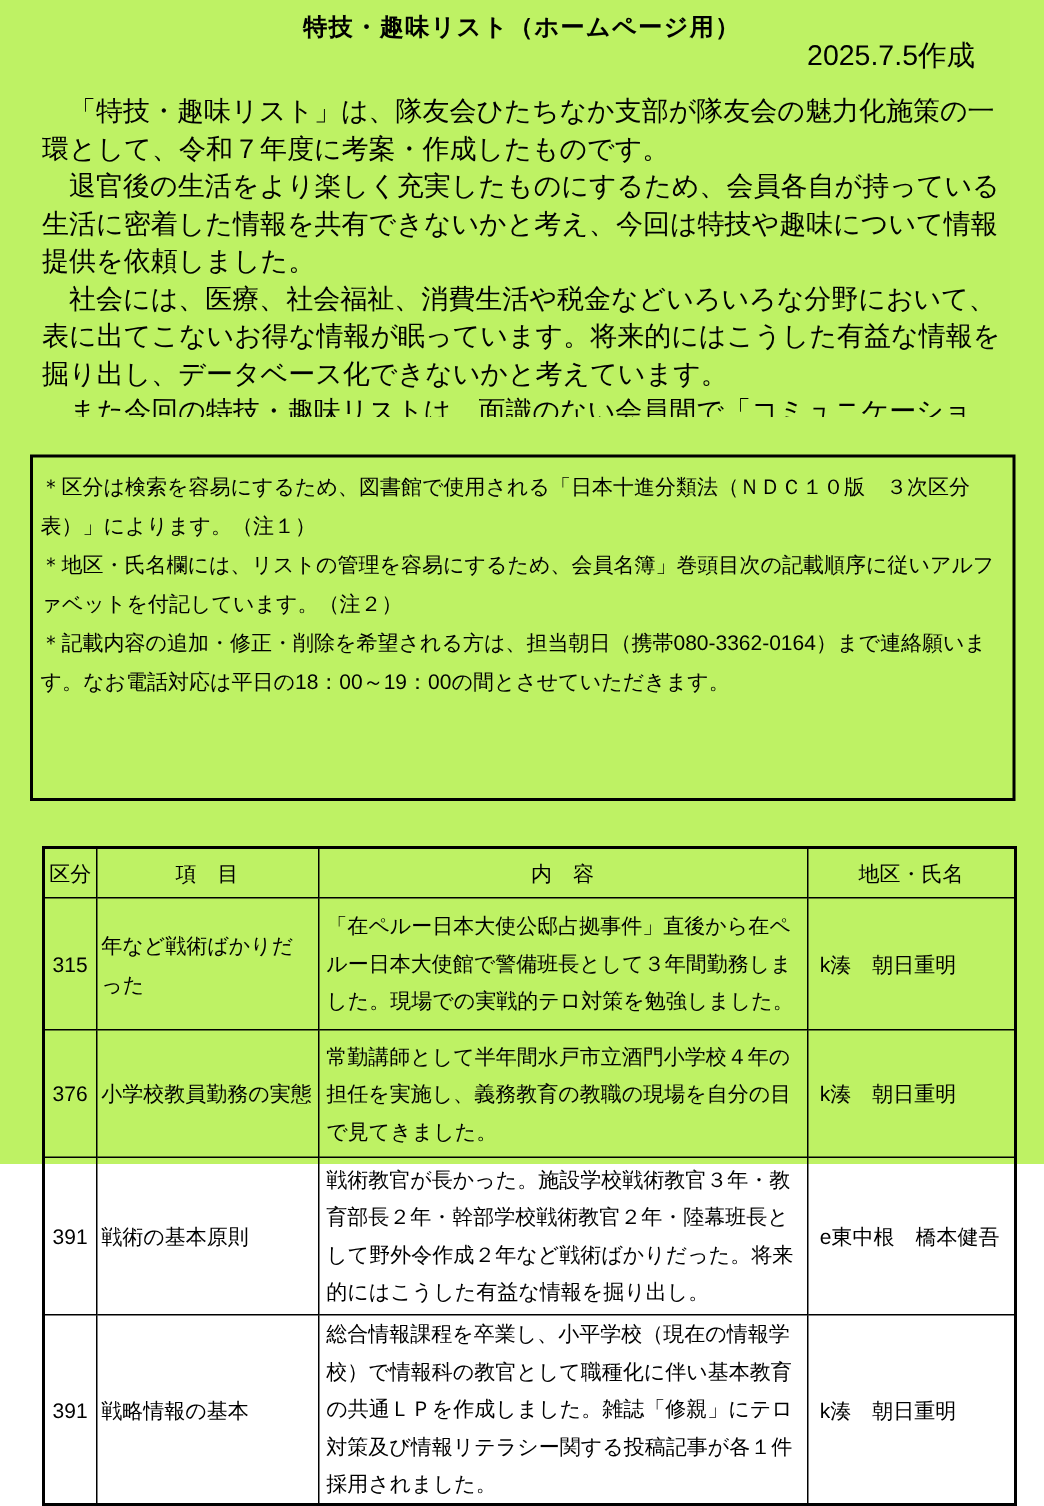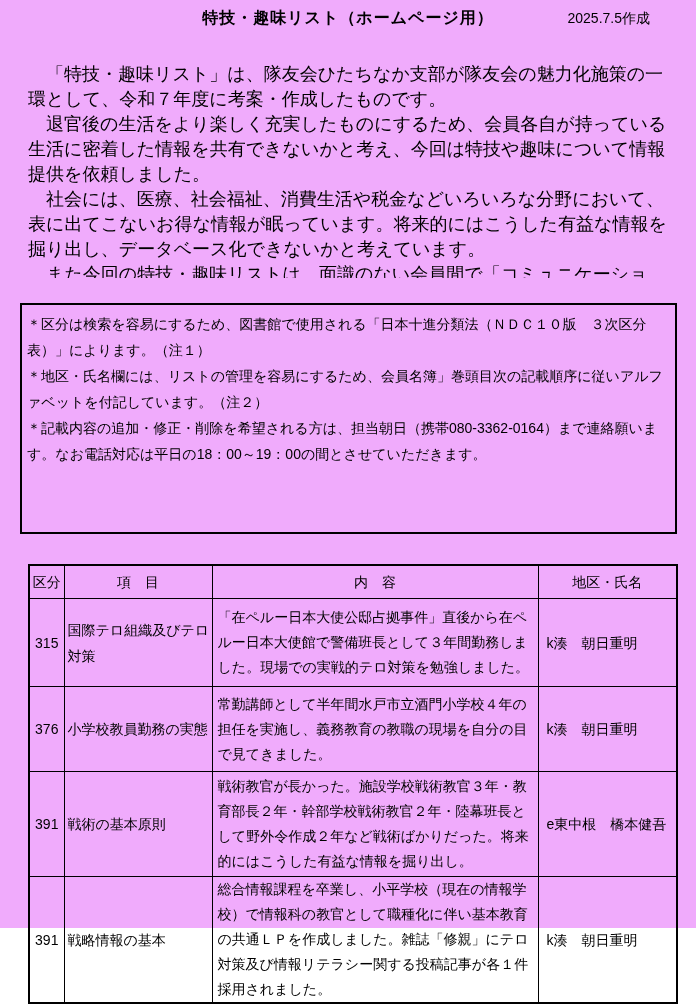--- a/index.html
+++ b/index.html
@@ -2,25 +2,25 @@
 <html lang="ja"><head>
 <meta charset="utf-8">
 <style>
   html,body{margin:0;padding:0;}
   body{
     width:696px;height:1004px;background:#ffffff;color:#000;
     font-family:"Liberation Sans","DejaVu Sans",sans-serif;
     -webkit-font-smoothing:none;
     overflow:hidden;
   }
-  .page{position:relative;width:696px;height:928px;background:#f0abfc;}
+  .page{position:relative;width:696px;height:776px;background:#bef264;}
 
   .doc-header{position:relative;padding-top:8px;text-align:center;height:26px;}
   .doc-title{font-size:16px;font-weight:bold;letter-spacing:1px;}
-  .doc-date{position:absolute;right:46px;top:10px;font-size:14px;font-weight:normal;letter-spacing:0;}
+  .doc-date{position:absolute;right:46px;top:24px;font-size:19px;font-weight:normal;letter-spacing:0;}
 
   .intro{
     margin:28px 28px 0 28px;
     height:216px;overflow:hidden;
     font-size:18px;line-height:25px;
   }
   .intro p{margin:0;}
 
   .notes-box{
     margin-left:20px;margin-top:25px;
@@ -88,21 +88,21 @@
       <tr>
         <th>区分</th>
         <th>項　目</th>
         <th>内　容</th>
         <th>地区・氏名</th>
       </tr>
     </thead>
     <tbody>
       <tr class="r1">
         <td class="cat">315</td>
-        <td class="item">国際テロ組織及びテロ対策</td>
+        <td class="item">年など戦術ばかりだった</td>
         <td class="content">「在ペルー日本大使公邸占拠事件」直後から在ペルー日本大使館で警備班長として３年間勤務しました。現場での実戦的テロ対策を勉強しました。</td>
         <td class="person">k湊　朝日重明</td>
       </tr>
       <tr class="r2">
         <td class="cat">376</td>
         <td class="item">小学校教員勤務の実態</td>
         <td class="content">常勤講師として半年間水戸市立酒門小学校４年の担任を実施し、義務教育の教職の現場を自分の目で見てきました。</td>
         <td class="person">k湊　朝日重明</td>
       </tr>
       <tr class="r3">

